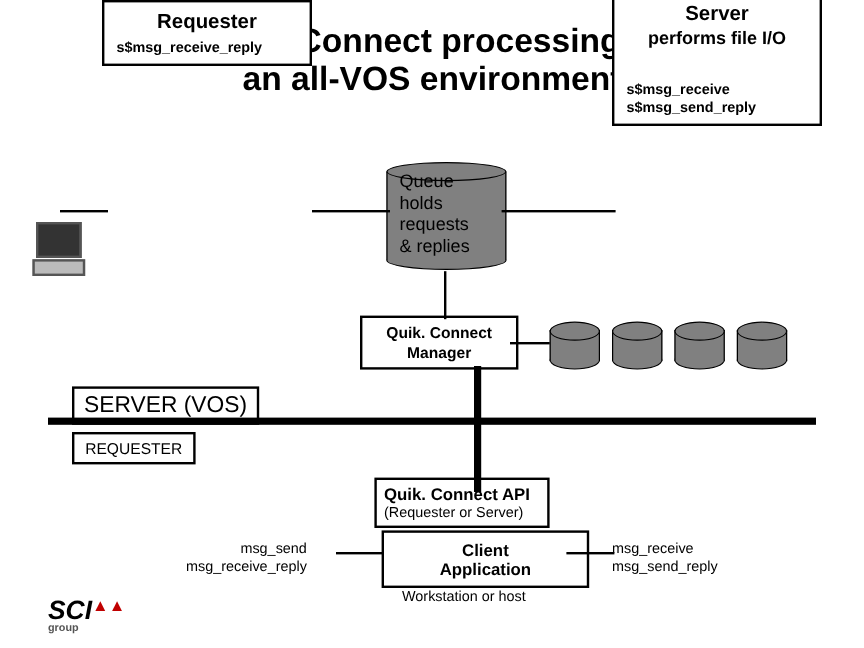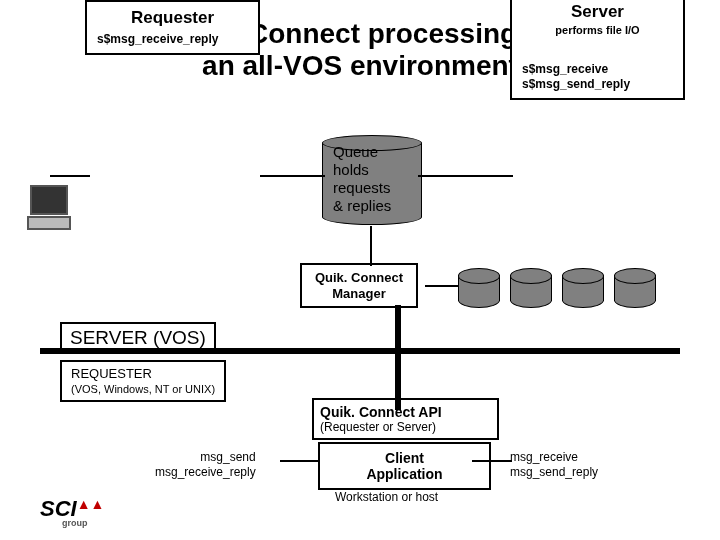--- a/index.html
+++ b/index.html
@@ -6,63 +6,63 @@
 body{width:720px;height:540px;font-family:Arial,Helvetica,sans-serif;background:#fff;position:relative;overflow:hidden}
 .title{text-align:center;font-size:28px;font-weight:bold;padding-top:18px;line-height:1.15}
 .title .q{color:#c00000}
 .title .rest{color:#000}
 .box{border:2px solid #000;background:#fff;padding:6px 10px;position:absolute}
 .requester-box{left:85px;top:0;width:175px}
 .requester-box .h{font-weight:bold;font-size:17px;text-align:center;margin-bottom:4px}
 .requester-box .sub{font-size:12px;font-weight:bold;line-height:1.25}
 .server-box{left:510px;top:-6px;width:175px}
 .server-box .h{font-weight:bold;font-size:17px;text-align:center}
-.server-box .sub1{font-size:11px;font-weight:bold;text-align:center;margin-top:2px}
+.server-box .sub1{font-size:15px;font-weight:bold;text-align:center;margin-top:2px}
 .server-box .sub2{font-size:12px;font-weight:bold;margin-top:26px;line-height:1.25}
 .cyl{position:absolute;width:58px;height:72px}
 .cyl .body{position:absolute;top:8px;left:0;width:100%;height:56px;background:#808080;border:1px solid #000;border-top:none;border-bottom:none}
 .cyl .top{position:absolute;top:0;left:0;width:100%;height:16px;background:#808080;border:1px solid #000;border-radius:50%}
 .cyl .bot{position:absolute;bottom:0;left:0;width:100%;height:16px;background:#808080;border:1px solid #000;border-radius:50%}
 .queue-cyl{left:322px;top:135px;width:100px;height:90px}
 .queue-cyl .body{height:74px}
 .queue-lbl{position:absolute;left:333px;top:143px;font-size:15px;line-height:1.2;z-index:5;color:#000}
 .line-h{position:absolute;height:2px;background:#000}
 .line-v{position:absolute;width:2px;background:#000}
 .l1{left:50px;top:175px;width:40px}
 .l2{left:260px;top:175px;width:65px}
 .l3{left:418px;top:175px;width:95px}
 .pc{position:absolute;left:20px;top:185px;width:60px}
 .monitor{width:38px;height:30px;border:2px solid #555;background:#333;margin-left:10px}
 .base{width:44px;height:14px;border:2px solid #555;background:#bbb;margin-left:7px;margin-top:1px}
-.qcm-box{position:absolute;left:300px;top:263px;width:118px;border:2px solid #000;text-align:center;padding:5px 6px;font-size:13px;line-height:1.2}
+.qcm-box{position:absolute;left:300px;top:263px;width:132px;border:2px solid #000;text-align:center;padding:5px 6px;font-size:13px;line-height:1.2}
 .qcm-box b{font-weight:bold}
 .small-cyl{width:42px;height:40px}
 .small-cyl .body{height:26px;top:7px}
 .sc1{left:458px;top:268px}
 .sc2{left:510px;top:268px}
 .sc3{left:562px;top:268px}
 .sc4{left:614px;top:268px}
 .qcm-l{left:370px;top:226px;height:40px}
 .qcm-r1{left:425px;top:285px;width:35px}
 .server-vos-box{position:absolute;left:60px;top:322px;border:2px solid #000;padding:3px 8px;font-size:19px;font-weight:normal}
 .thick-bar{position:absolute;left:40px;top:348px;width:640px;height:6px;background:#000}
 .vbar{position:absolute;left:395px;top:305px;width:6px;height:105px;background:#000}
 .req-box2{position:absolute;left:60px;top:360px;border:2px solid #000;padding:4px 9px;font-size:13px}
 .req-box2 .sub{font-size:11px}
-.api-box{position:absolute;left:312px;top:398px;width:187px;border:2px solid #000;padding:4px 6px;font-size:12px;text-align:left}
+.api-box{position:absolute;left:312px;top:398px;width:146px;border:2px solid #000;padding:4px 6px;font-size:12px;text-align:left}
 .api-box .h{font-weight:bold;font-size:14px}
 .client-box{position:absolute;left:318px;top:442px;width:173px;border:2px solid #000;padding:6px 6px;font-size:14px;font-weight:bold;text-align:center;line-height:1.15}
 .ws-lbl{position:absolute;left:335px;top:490px;font-size:12px}
 .msg-left{position:absolute;left:155px;top:450px;font-size:12px;text-align:right;line-height:1.25}
 .msg-right{position:absolute;left:510px;top:450px;font-size:12px;line-height:1.25}
 .ml-line{left:280px;top:460px;width:40px}
 .mr-line{left:472px;top:460px;width:40px}
 .logo{position:absolute;left:40px;bottom:12px;font-weight:bold;font-style:italic}
 .logo .s{font-size:22px;color:#000}
-.logo .g{font-size:9px;color:#555;display:block;margin-top:-4px;margin-left:22px;font-style:normal}
+.logo .g{font-size:9px;color:#555;display:block;margin-top:-4px;font-style:normal}
 .tri{display:inline-block;font-size:14px;color:#c00000;vertical-align:top}
 </style>
 </head>
 <body>
 
 <div class="title">
   <span class="q">Q</span><span class="rest">uik. </span><span class="rest">Connect processing in</span><br>
   <span class="rest">an all-VOS environment</span>
 </div>
 
@@ -131,21 +131,20 @@
 
 <div class="server-vos-box">
   <span>SERVER (VOS)</span>
 </div>
 
 <div class="thick-bar"></div>
 <div class="vbar"></div>
 
 <div class="req-box2">
   <span>REQUESTER</span><br>
-  <span class="sub">(VOS, Windows, NT or UNIX)</span>
 </div>
 
 <div class="api-box">
   <span class="h">Quik. Connect API</span><br>
   <span>(Requester or Server)</span>
 </div>
 
 <div class="client-box">
   <span>Client</span><br>
   <span>Application</span>

